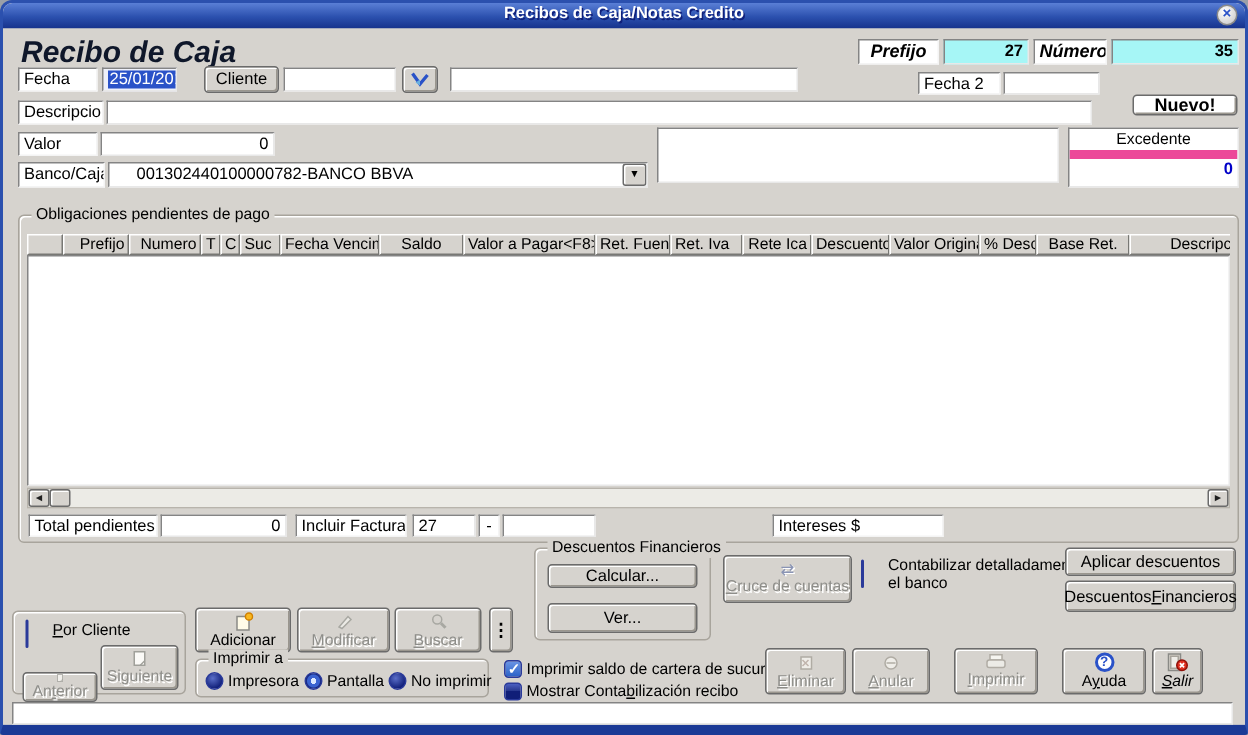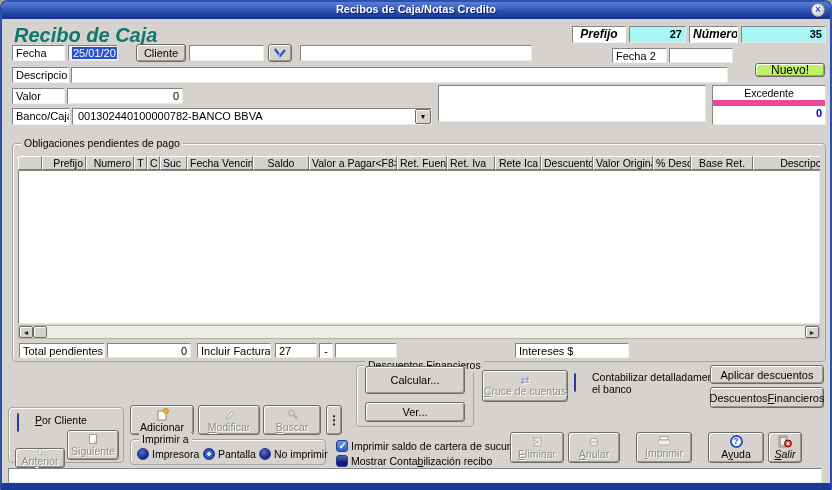--- a/index.html
+++ b/index.html
@@ -29,24 +29,24 @@
   .btn { background:#d6d3ce; border:1px solid #6b6b6b; border-radius:3px;
          box-shadow:inset 1px 1px 0 #ffffff, inset -1px -1px 0 #9a968e;
          font-size:11px; text-align:center; cursor:default; color:#000;
          display:flex; align-items:center; justify-content:center; }
   .btn.col { flex-direction:column; gap:0; font-size:10.5px; line-height:12px; }
   .btn.dis { color:#8e8e8a; text-shadow:1px 1px 0 #fff; }
   .grp { border:1px solid #a8a49c; border-radius:4px;
          box-shadow:inset 1px 1px 0 #ffffff; }
   .legend { position:absolute; top:-7px; left:8px; background:#d6d3ce; padding:0 3px;
             font-size:10.5px; line-height:13px; white-space:nowrap; }
-  .title-big { font-style:italic; font-weight:bold; font-size:20px; color:#0f766e; }
+  .title-big { font-style:italic; font-weight:bold; font-size:20px; color:#0f172a; }
   .sel { background:#2a52c8; color:#fff; padding:0 1px; }
   .combo { display:flex; }
-  .combo .ctext { flex:1; overflow:hidden; white-space:nowrap; font-size:11px; line-height:15px; padding:0 5px; }
+  .combo .ctext { flex:1; overflow:hidden; white-space:nowrap; font-size:11px; line-height:15px; padding:0 18px; }
   .combo .cbtn { width:16px; background:#d6d3ce; border:1px solid #6b6b6b; border-radius:2px;
                  box-shadow:inset 1px 1px 0 #fff; font-size:7px; line-height:13px; text-align:center; }
   .gridhdr { display:flex; overflow:hidden; }
   .gc { flex:0 0 auto; height:14px; line-height:13px; font-size:10.5px; padding:0 2px;
         background:#d6d3ce; border:1px solid; border-color:#ffffff #787874 #787874 #ffffff;
         white-space:nowrap; overflow:hidden; }
   .al{text-align:left}.ar{text-align:right}.ac{text-align:center}
   .gridbody { background:#fff; border:1px solid; border-color:#848484 #e8e8e8 #e8e8e8 #848484; }
   .hscroll { display:flex; background:#ecebe6; border:1px solid #b8b4ac; }
   .sarrow { width:14px; height:12px; background:#d6d3ce; border:1px solid #6b6b6b; border-radius:2px;
@@ -96,21 +96,21 @@
       <svg width="14" height="12" viewBox="0 0 14 12">
           <path d="M2 2 L7 9 L12 3" fill="none" stroke="#2a52c8" stroke-width="2.2"></path>
           <path d="M4 8 L7 10 L7 6 Z" fill="#6ab0e0"></path>
         </svg>
     </div>
     <div class="abs field" style="left:298px; top:26px; width:232px; height:16px;"></div>
     <div class="abs lbl" style="left:610px; top:29px; width:55px; height:15px;">Fecha 2</div>
     <div class="abs field" style="left:667px; top:29px; width:64px; height:15px;"></div>
 
     
-    <div class="abs btn" style="left:753px; top:44px; width:70px; height:14px; background:#bef264; font-weight:normal; font-size:12px;">Nuevo!</div>
+    <div class="abs btn" style="left:753px; top:44px; width:70px; height:14px; background:#ffffff; font-weight:bold; font-size:12px;">Nuevo!</div>
 
     
     <div class="abs lbl" style="left:10px; top:48px; width:57px; height:16px;">Descripcion</div>
     <div class="abs field" style="left:69px; top:48px; width:657px; height:16px;"></div>
 
     
     <div class="abs lbl" style="left:10px; top:69px; width:53px; height:16px;">Valor</div>
     <div class="abs field right" style="left:65px; top:69px; width:116px; height:16px;">0</div>
 
     
@@ -161,21 +161,21 @@
       <div class="abs lbl" style="left:184px; top:199px; width:74px; height:15px;">Incluir Factura</div>
       <div class="abs field" style="left:262px; top:199px; width:42px; height:15px;">27</div>
       <div class="abs lbl center" style="left:306px; top:199px; width:14px; height:15px;">-</div>
       <div class="abs field" style="left:322px; top:199px; width:62px; height:15px;"></div>
       <div class="abs lbl" style="left:502px; top:199px; width:114px; height:15px;">Intereses $</div>
     </div>
 
     
     <div class="abs grp" style="left:354px; top:346px; width:118px; height:62px;">
       <span class="legend">Descuentos Financieros</span>
-      <div class="abs btn" style="left:8px; top:0; width:100px; height:28px;text-align:right;">Calcular...</div>
+      <div class="abs btn" style="left:8px; top:10px; width:100px; height:16px;text-align:right;">Calcular...</div>
       <div class="abs btn" style="left:8px; top:36px; width:100px; height:20px;">Ver...</div>
     </div>
 
     
     <div class="abs btn col dis" style="left:480px; top:351px; width:86px; height:32px;">
       <span class="dots" style="font-weight:normal; font-size:11px; color:#8a94b4;">⇄</span>
       <span><u>C</u>ruce de cuentas</span>
     </div>
 
     

